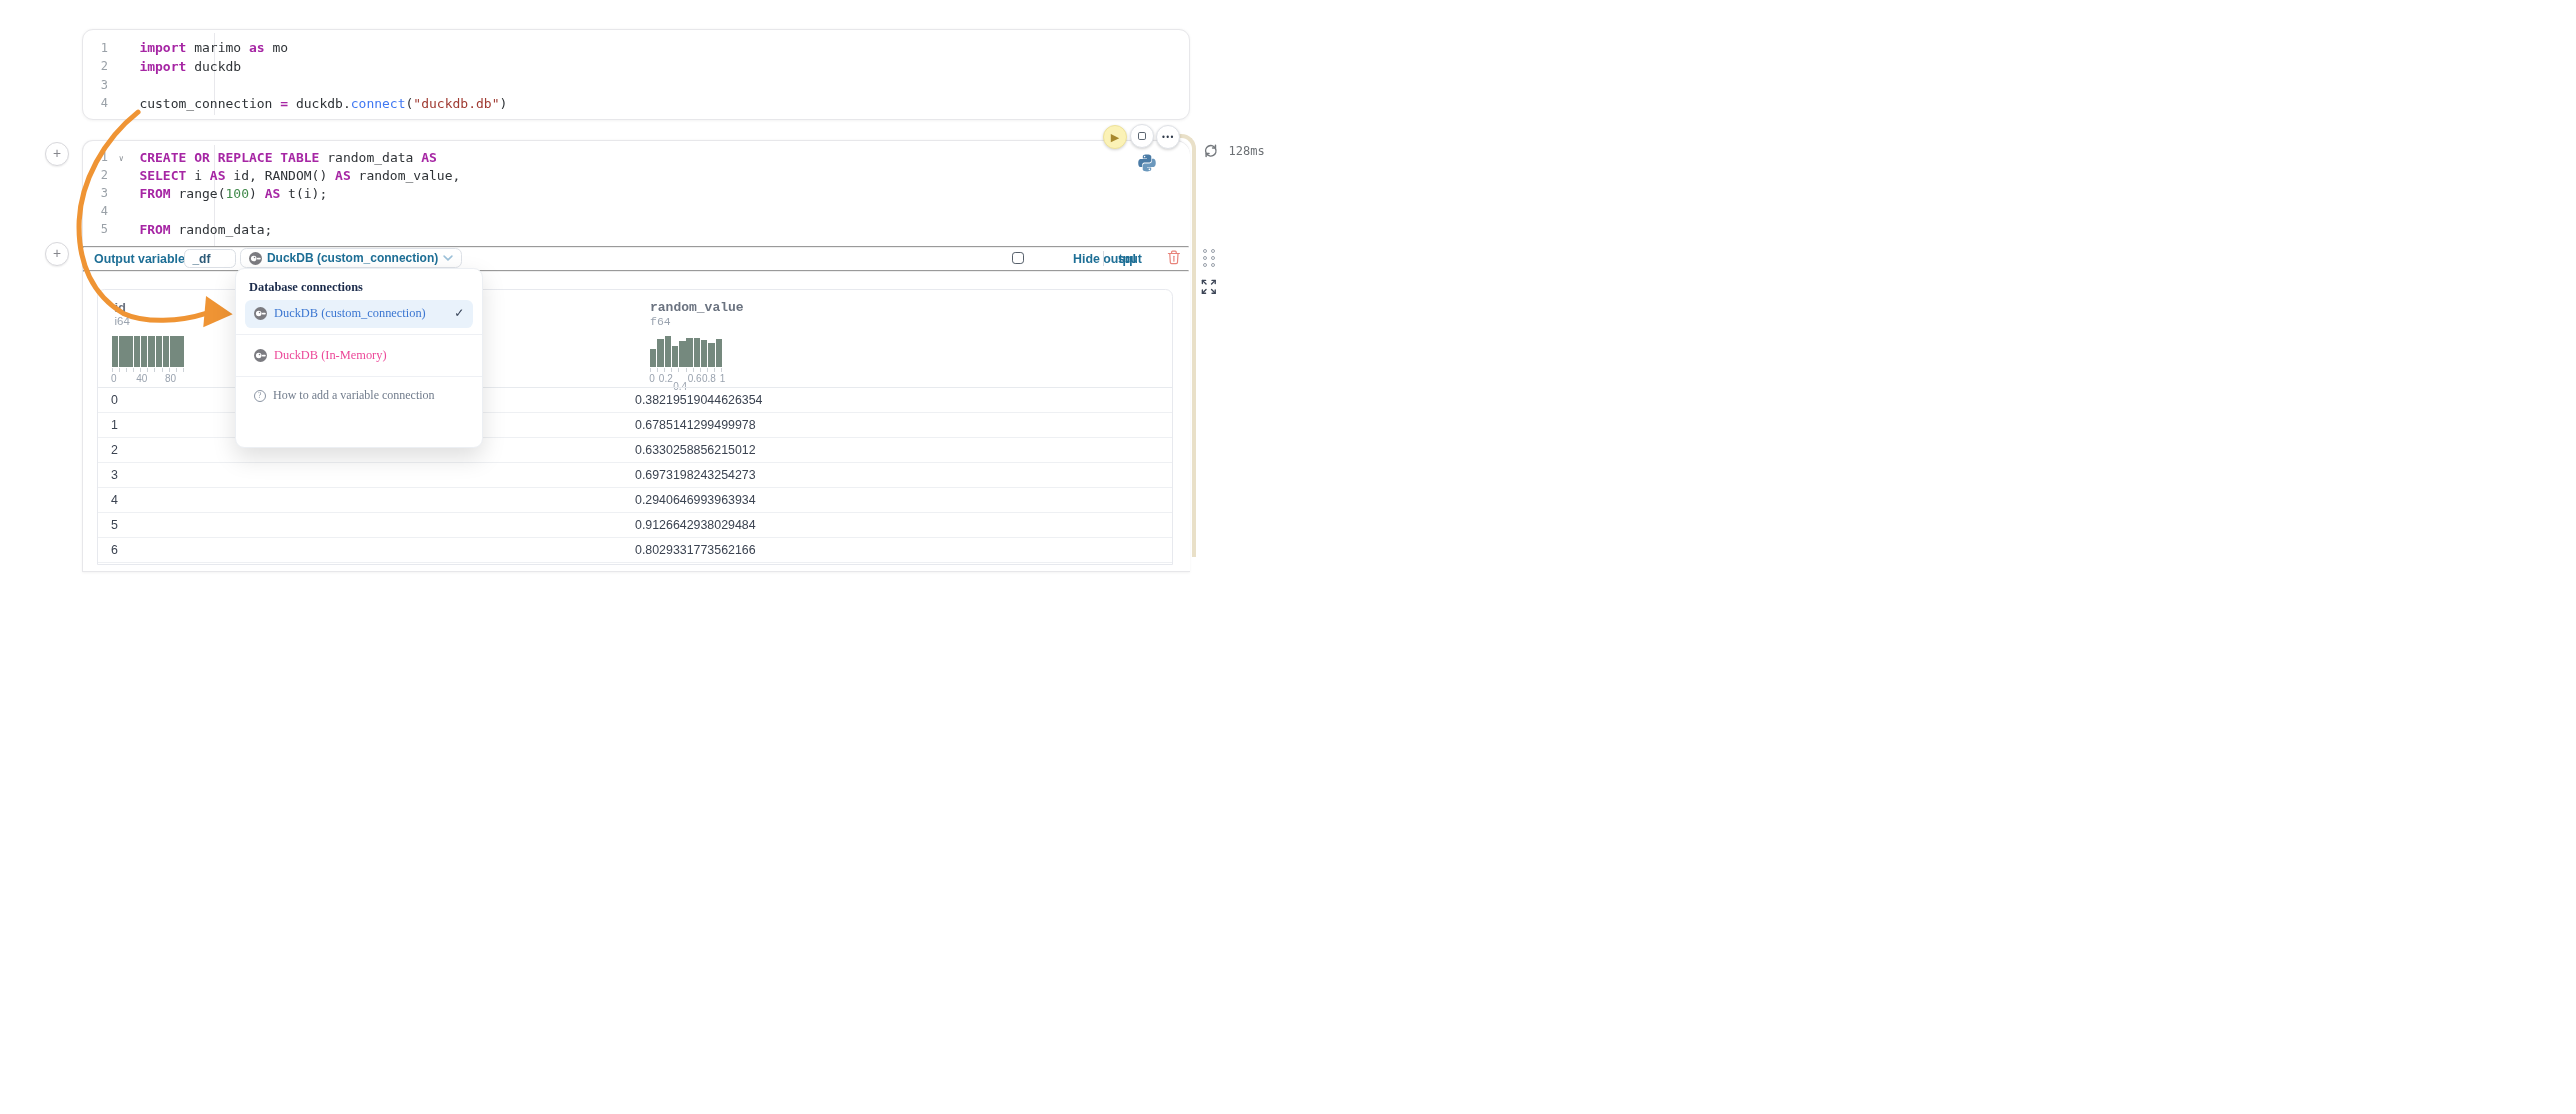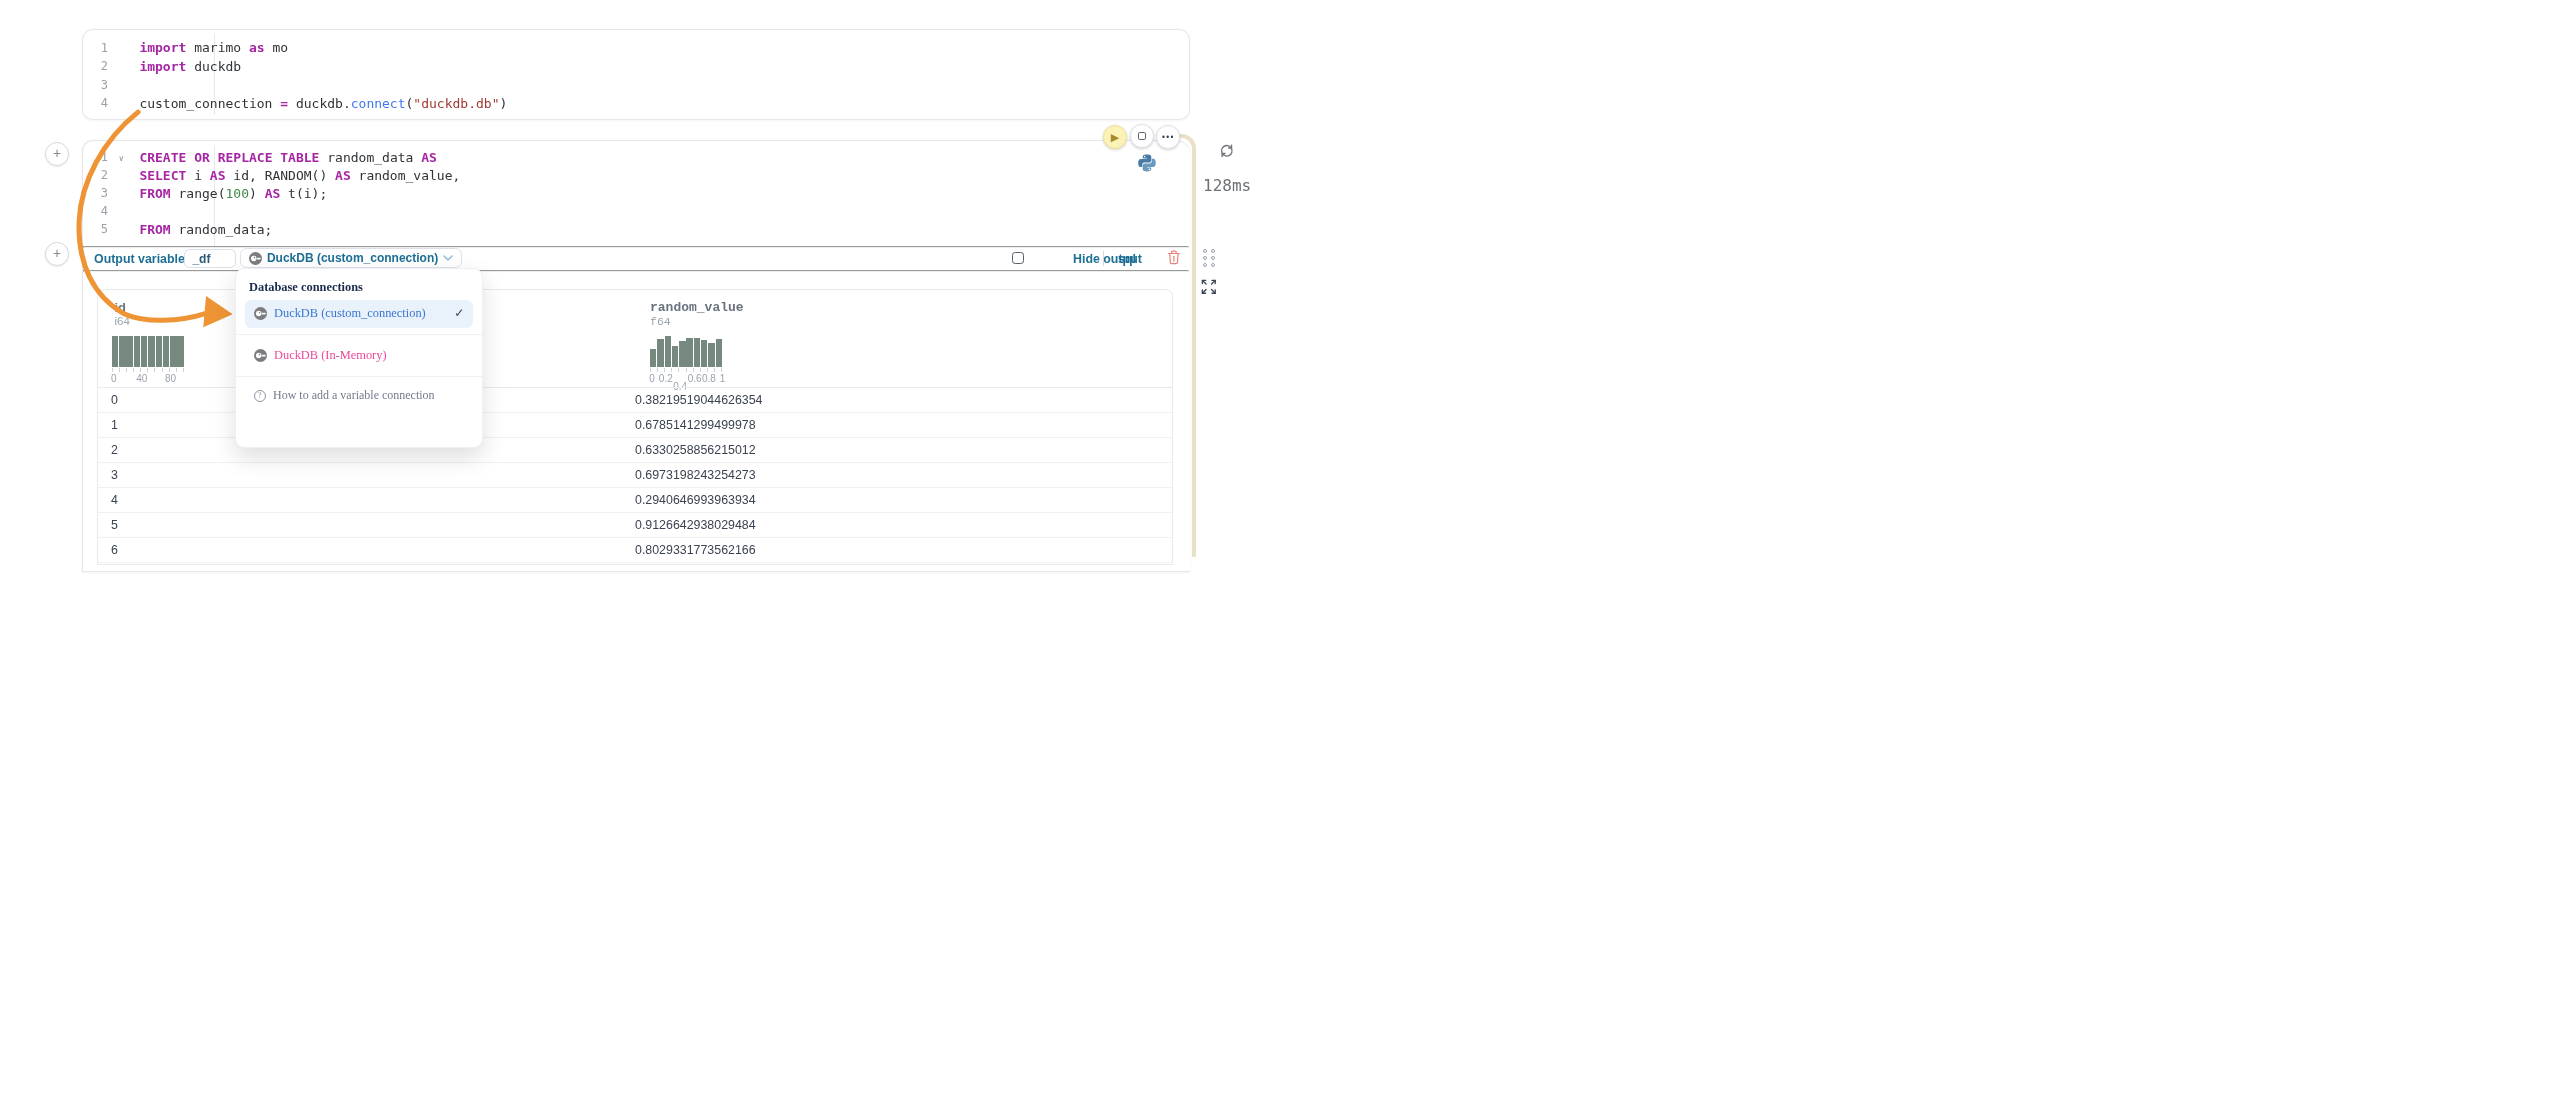--- a/index.html
+++ b/index.html
@@ -79,22 +79,22 @@
   #dropdown h3{font-size:12.4px; color:var(--navy); height:22px; line-height:18.4px;}
   .menu-item{height:27.6px; display:flex; align-items:center; gap:7.4px; border-radius:6.4px;
     padding:0 8.3px; margin:0 -3.7px; font-size:12.4px; color:#ec4899; cursor:pointer;}
   .menu-item.selected{background:#e9f2fb; color:#3b76d1;}
   .menu-item .check{margin-left:auto; color:#39455a; font-size:12px;}
   .menu-item.help{color:#717c8c; font-size:12px; height:26px;}
   .menu-hr{border:0; border-top:0.9px solid #eef0f4; margin:6.4px -13px;}
   .help-ring{width:12px; height:12px; border:1.1px solid #8a94a3; border-radius:50%;
     color:#8a94a3; font-size:8.3px; line-height:10px; text-align:center; flex:0 0 12px;}
   
-  #runtime{position:absolute; left:1203px; top:143px; display:flex; align-items:center; gap:17px;
-    color:#6d7175; font-family:"DejaVu Sans Mono", monospace; font-size:16px;flex-direction:column;}
+  #runtime{position:absolute; left:1203px; top:143px; display:flex; align-items:center; gap:10px;
+    color:#6d7175; font-family:"DejaVu Sans Mono", monospace; font-size:12px;}
   #drag-handle{position:absolute; left:1203px; top:249px; width:13px; display:grid;
     grid-template-columns:4.1px 4.1px; gap:2.8px 3.7px; cursor:grab;}
   #drag-handle i{width:4.1px; height:4.1px; border:1.2px solid #99a0aa; border-radius:50%; display:block;}
   #expand-btn{position:absolute; left:1201px; top:279px; cursor:pointer;}
   #python-icon{position:absolute; left:1137px; top:153px;}
   
   #arrow-svg{position:absolute; left:0; top:0; z-index:40; pointer-events:none;}
 </style>
 </head>
 <body>

